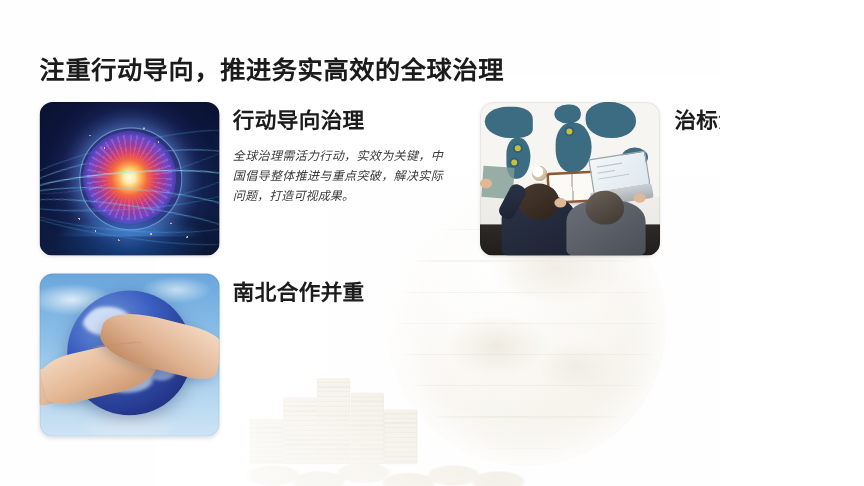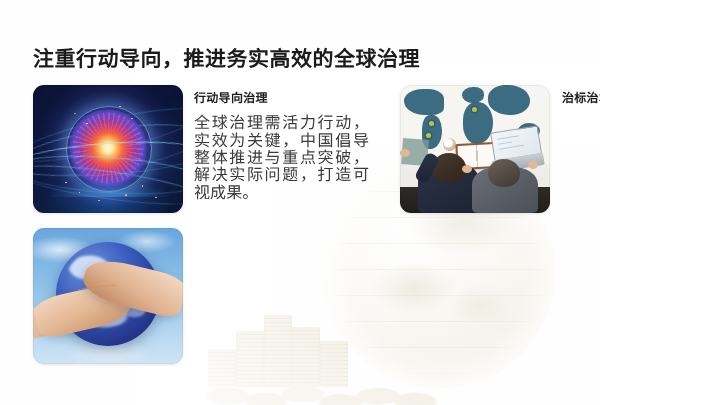--- a/index.html
+++ b/index.html
@@ -138,35 +138,36 @@
   }
   .card-3 .thumb { height: 136px; }
 
   .card-text {
     padding-left: 11px;
     padding-top: 6px;
     flex: 1 1 auto;
     min-width: 0;
   }
   .card-heading {
-    font-size: 12px;
+    font-size: 18px;
     font-weight: 700;
     color: #1c1c1c;
     line-height: 1.2;
     margin: 0 0 9px 0;
     letter-spacing: 0.3px;
     white-space: nowrap;
   }
   .card-body {
-    font-size: 16px;
+    font-size: 10px;
     line-height: 17.3px;
     color: #3b3b3b;
     letter-spacing: 0.1px;
     margin: 0;
     text-align: justify;
+    font-style: italic;
   }
   .card-2 .card-text { padding-left: 12px; }
 
   
   .img-energy {
     background:
       radial-gradient(ellipse 60% 45% at 50% 92%, rgba(20,70,130,0.85) 0%, rgba(10,20,48,0) 70%),
       linear-gradient(160deg, #0b1230 0%, #0a1231 35%, #0d1b3e 70%, #0b1530 100%);
   }
   .e-core {
@@ -550,16 +551,17 @@
     <div class="thumb img-handshake">
       <div class="h-clouds"></div>
       <div class="h-globe"></div>
       <div class="h-wrist"></div>
       <div class="h-hand h-hand-a"></div>
       <div class="h-hand h-hand-b"></div>
       <div class="h-fingers"></div>
       <div class="thumb-shade"></div>
     </div>
     <div class="card-text">
+      <h2 class="card-heading">南北合作并重</h2>
     </div>
   </div>
 
 </div>
 
 </body></html>

